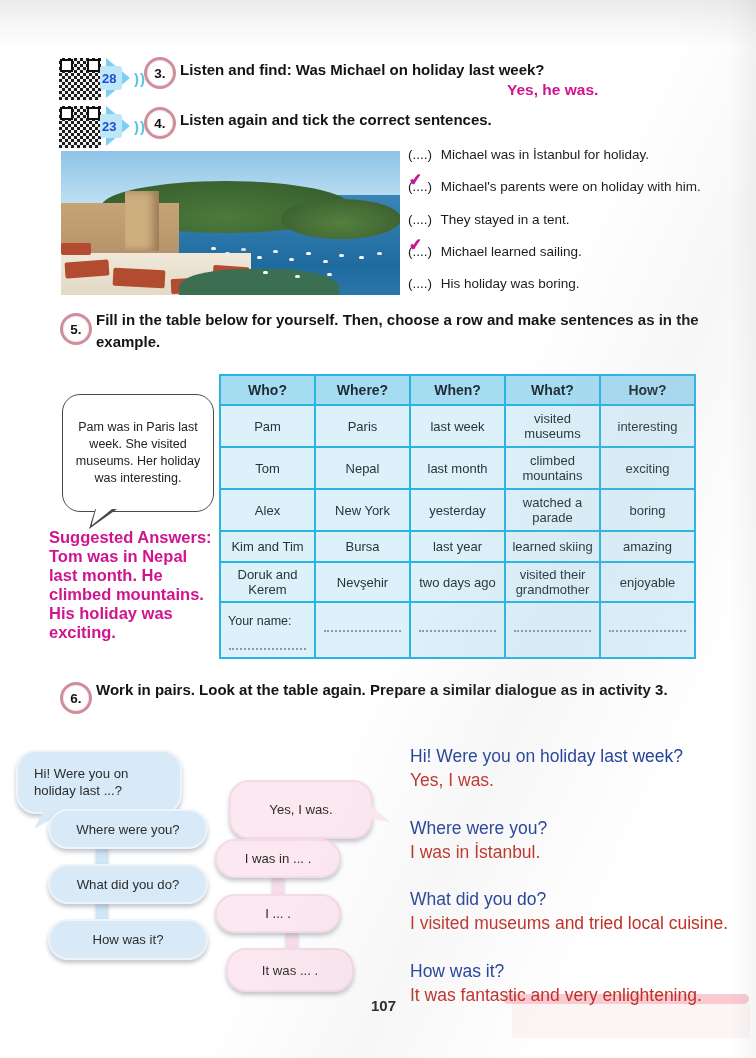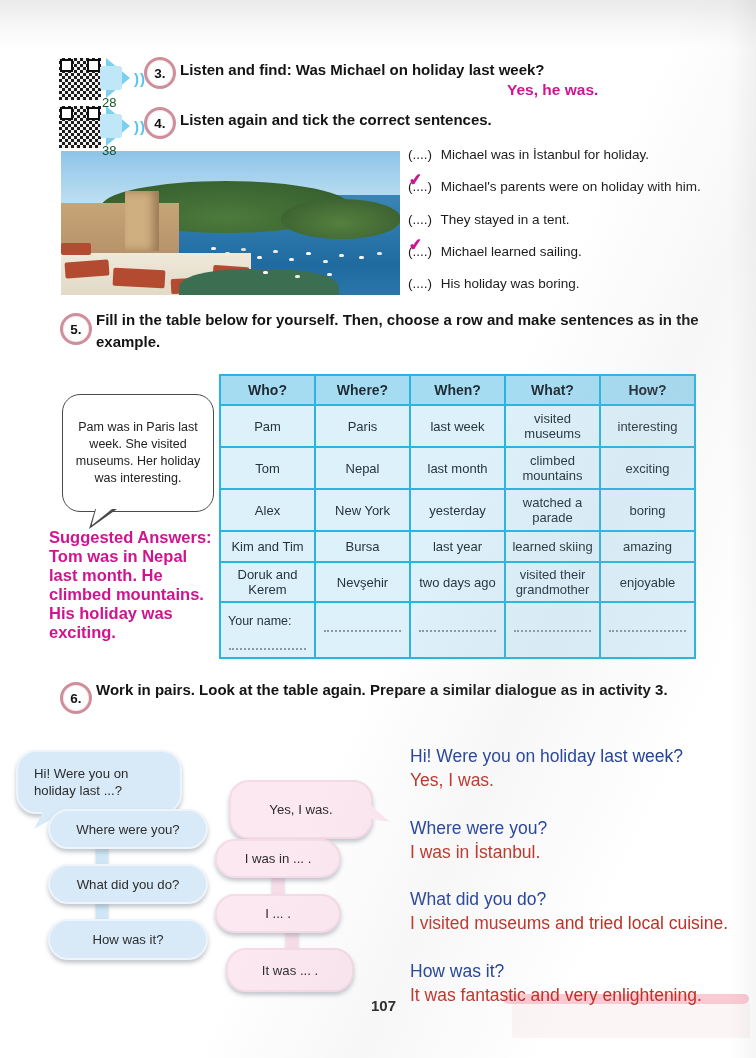--- a/index.html
+++ b/index.html
@@ -14,21 +14,21 @@
     background:linear-gradient(115deg,rgba(255,255,255,0) 55%,rgba(175,175,182,.10) 68%,rgba(255,255,255,0) 83%);}
   .right-edge{right:0;top:0;width:26px;height:1058px;pointer-events:none;
     background:linear-gradient(90deg,rgba(0,0,0,0),rgba(0,0,0,.04));}
 
   
   .qr{width:46px;height:46px;border:2px solid #fff;box-sizing:border-box;
       background:repeating-conic-gradient(#1d1d1d 0% 25%,#f2f2f2 0% 50%) 0 0/6px 6px;position:absolute;}
   .qr::before,.qr::after{content:"";position:absolute;width:9px;height:9px;background:#fff;border:2.5px solid #0d0d0d;}
   .qr::before{left:1px;top:1px;}
   .qr::after{right:1px;top:1px;}
-  .spk-num{position:absolute;font-weight:normal;font-size:13px;color:#14532d;z-index:2;margin-top:24px;}
+  .spk-num{position:absolute;font-weight:bold;font-size:13px;color:#1d4ed8;z-index:2;}
   .spk-tri{position:absolute;width:0;height:0;border-top:20px solid transparent;
       border-bottom:20px solid transparent;border-left:24px solid #74cef1;opacity:.95;}
   .spk-tab{position:absolute;width:22px;height:24px;background:#bfe7f7;border-radius:3px;z-index:1;}
   .waves{position:absolute;color:#55c5ec;font-weight:bold;font-size:15px;letter-spacing:1px;}
 
   .circ{position:absolute;width:26px;height:26px;border-radius:50%;background:#fff;
       border:3px solid #cf8e9b;box-shadow:inset 0 0 0 1px #f7eaec;display:flex;align-items:center;
       justify-content:center;font-weight:bold;font-size:13.5px;color:#111;}
   .instr{position:absolute;font-weight:bold;font-size:15px;color:#141414;}
   .magenta{color:#d0148f;font-weight:bold;}
@@ -114,21 +114,21 @@
   <div class="spk-tri" style="left:106px;top:58px;"></div>
   <div class="spk-num" style="left:102px;top:71px;">28</div>
   <div class="waves" style="left:134px;top:70px;">))</div>
   <div class="circ" style="left:144px;top:57px;">3.</div>
   <div class="instr" style="left:180px;top:61px;width:560px;">Listen and find: Was Michael on holiday last week?</div>
   <div class="abs magenta" style="left:507px;top:81px;font-size:15.5px;">Yes, he was.</div>
 
   <div class="qr" style="left:57px;top:104px;"></div>
   <div class="spk-tab" style="left:100px;top:114px;"></div>
   <div class="spk-tri" style="left:106px;top:106px;"></div>
-  <div class="spk-num" style="left:102px;top:119px;">38</div>
+  <div class="spk-num" style="left:102px;top:119px;">23</div>
   <div class="waves" style="left:134px;top:118px;">))</div>
   <div class="circ" style="left:144px;top:107px;">4.</div>
   <div class="instr" style="left:180px;top:111px;width:560px;">Listen again and tick the correct sentences.</div>
 
   <div class="abs photo">
     <div class="ph-sky"></div>
     <div class="ph-sea"></div>
     <div class="ph-hill"></div>
     <div class="ph-hill2"></div>
     <div class="ph-wall"></div>

